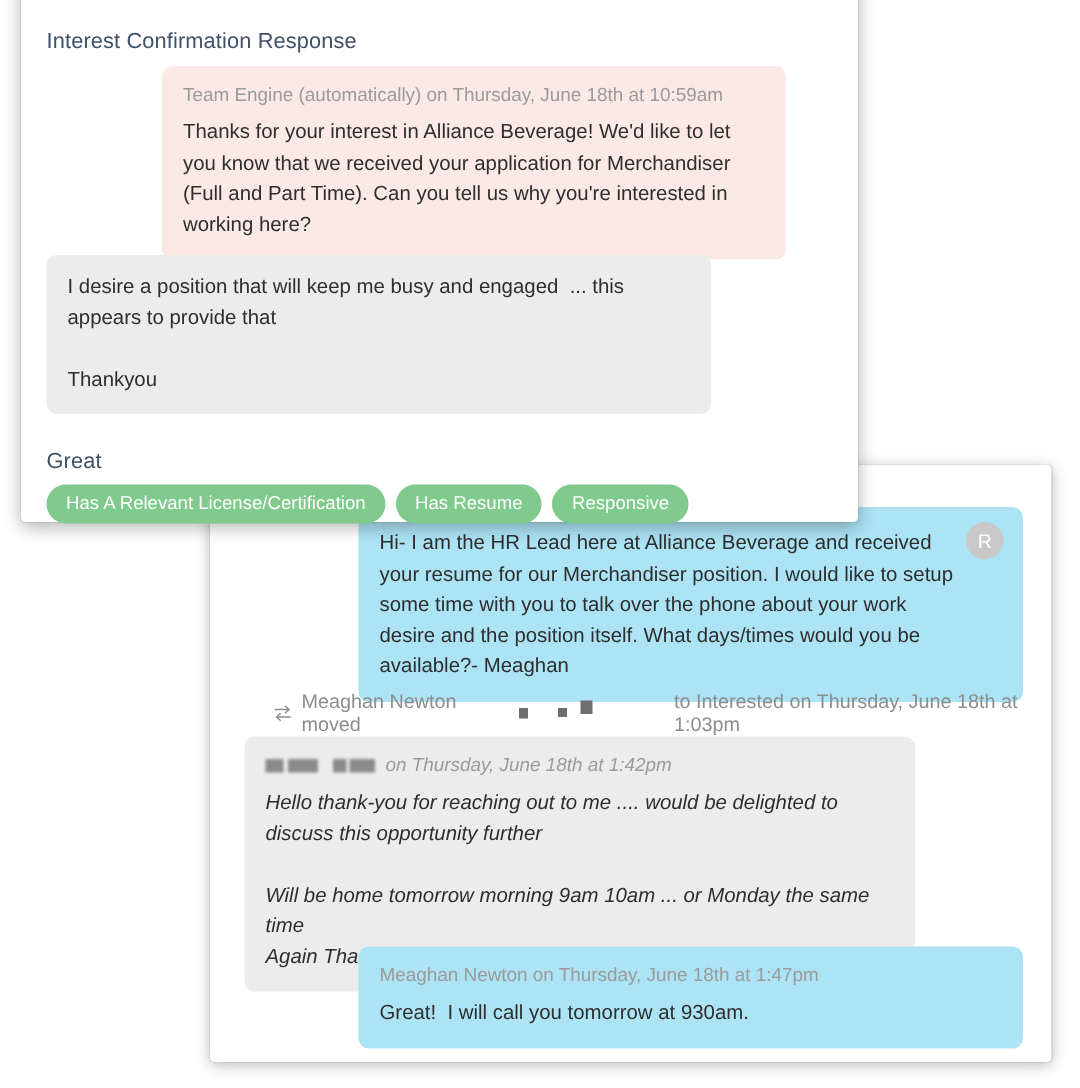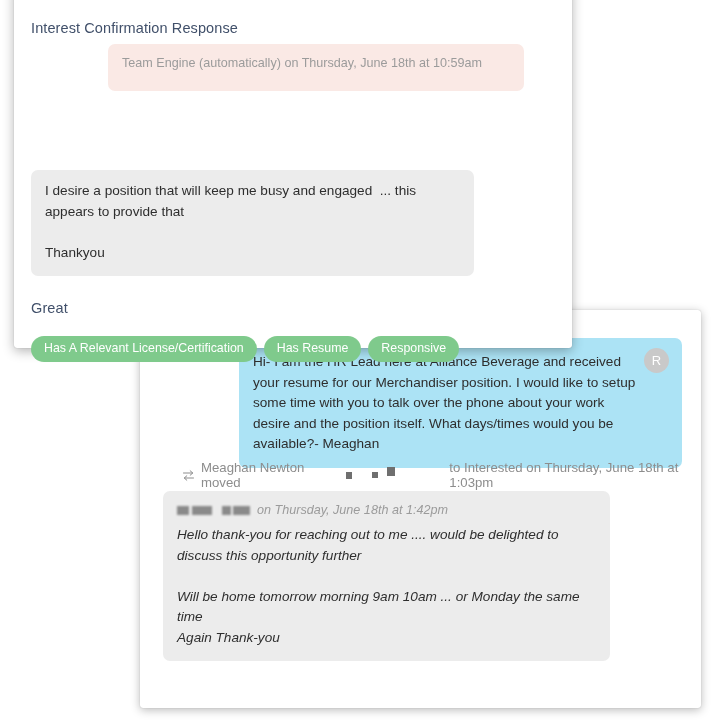--- a/index.html
+++ b/index.html
@@ -72,21 +72,21 @@
     font-size: 13.6px;
     color: #2e2e2e;
     line-height: 20.5px;
     white-space: pre-wrap;
   }
 
   
   .labels-row {
     display: flex;
     gap: 7px;
-    margin-top: 20px;
+    margin-top: 7px;
   }
   .pill {
     background: #7fca8c;
     color: #ffffff;
     font-size: 12.4px;
     border-radius: 14px;
     padding: 5px 13px 6px 13px;
     line-height: 15px;
     white-space: nowrap;
   }
@@ -172,30 +172,37 @@
       <div class="meta">
         <span class="redact-blur" style="width:12px;height:9px;"></span><span class="spacer-gap" style="width:3px;"></span><span class="redact-blur" style="width:20px;height:9px;"></span><span class="spacer-gap" style="width:10px;"></span><span class="redact-blur" style="width:9px;height:9px;"></span><span class="redact-blur" style="width:17px;height:9px;margin-left:2px;"></span><span class="spacer-gap" style="width:7px;"></span><span>on Thursday, June 18th at 1:42pm</span>
       </div>
       <div class="body-text">Hello thank-you for reaching out to me .... would be delighted to discuss this opportunity further
 
 Will be home tomorrow morning 9am 10am ... or Monday the same time
 Again Thank-you</div>
     </div>
   </div>
 
+  <div style="position:absolute; left:99px; top:321px; width:443px;">
+    <div class="bubble bubble-blue">
+      <div class="meta">Meaghan Newton on Thursday, June 18th at 1:47pm</div>
+      <div class="body-text">Great!  I will call you tomorrow at 930am.</div>
+    </div>
+  </div>
 
 </div>
 
 <div class="front-card">
 
   <div class="section-title" style="position:absolute; left:17px; top:34px;">Interest Confirmation Response</div>
 
   <div style="position:absolute; left:94px; top:58px; width:416px;">
     <div class="bubble bubble-pink">
       <div class="meta">Team Engine (automatically) on Thursday, June 18th at 10:59am</div>
+      <div class="body-text">Thanks for your interest in Alliance Beverage! We'd like to let you know that we received your application for Merchandiser (Full and Part Time). Can you tell us why you're interested in working here?</div>
     </div>
   </div>
 
   <div style="position:absolute; left:17px; top:184px; width:443px;">
     <div class="bubble bubble-gray">
       <div class="body-text">I desire a position that will keep me busy and engaged  ... this appears to provide that
 
 Thankyou</div>
     </div>
   </div>

